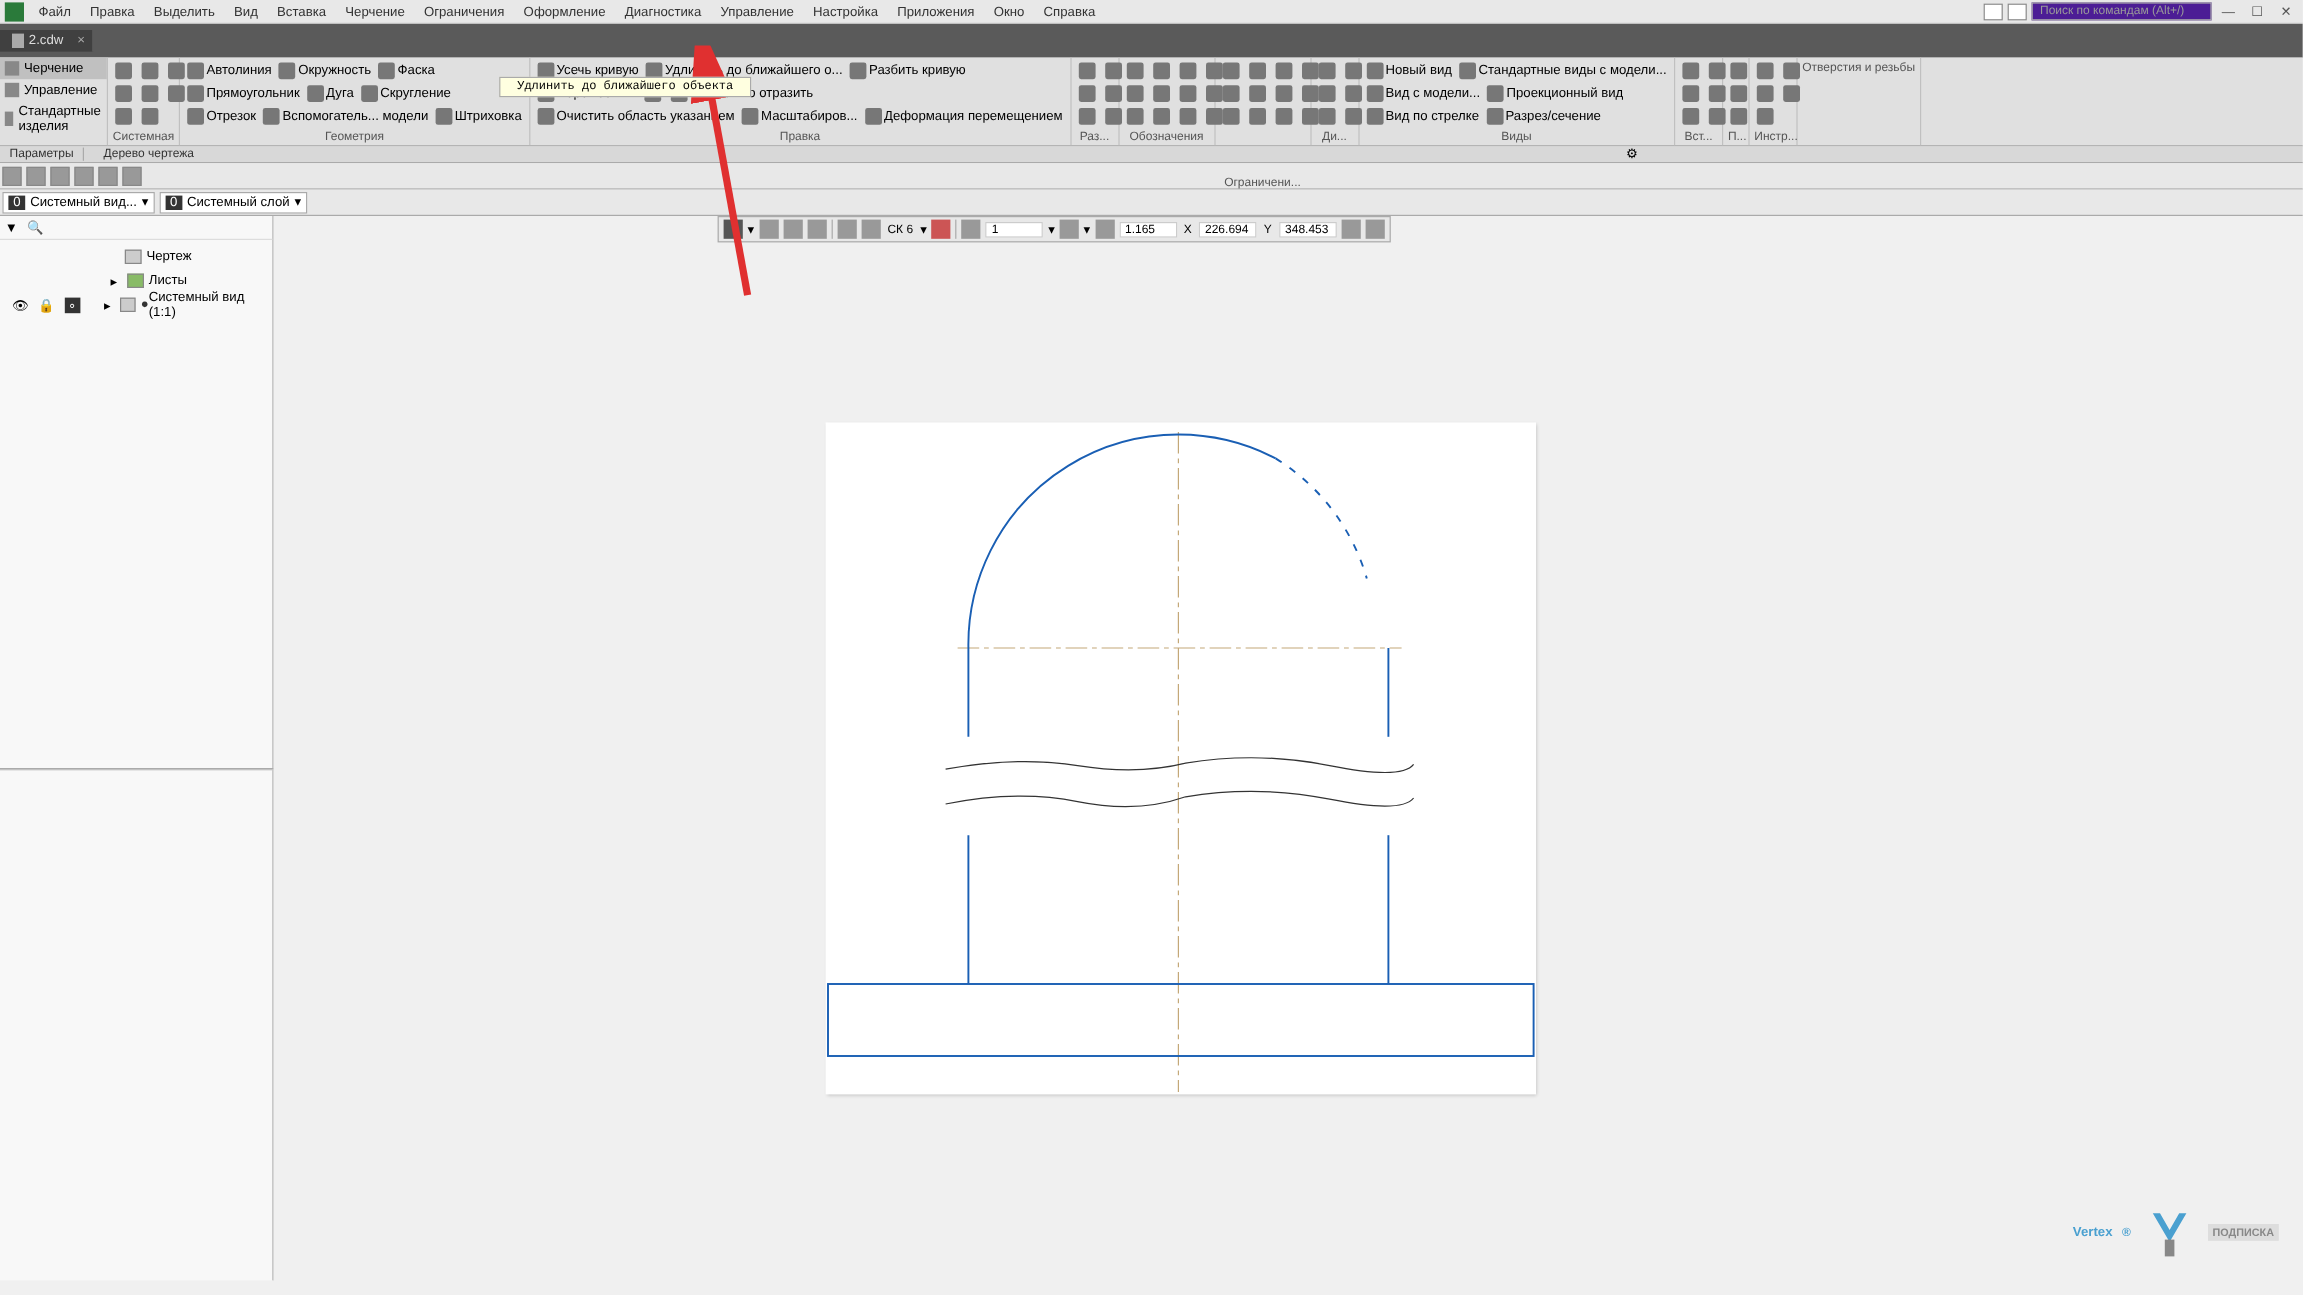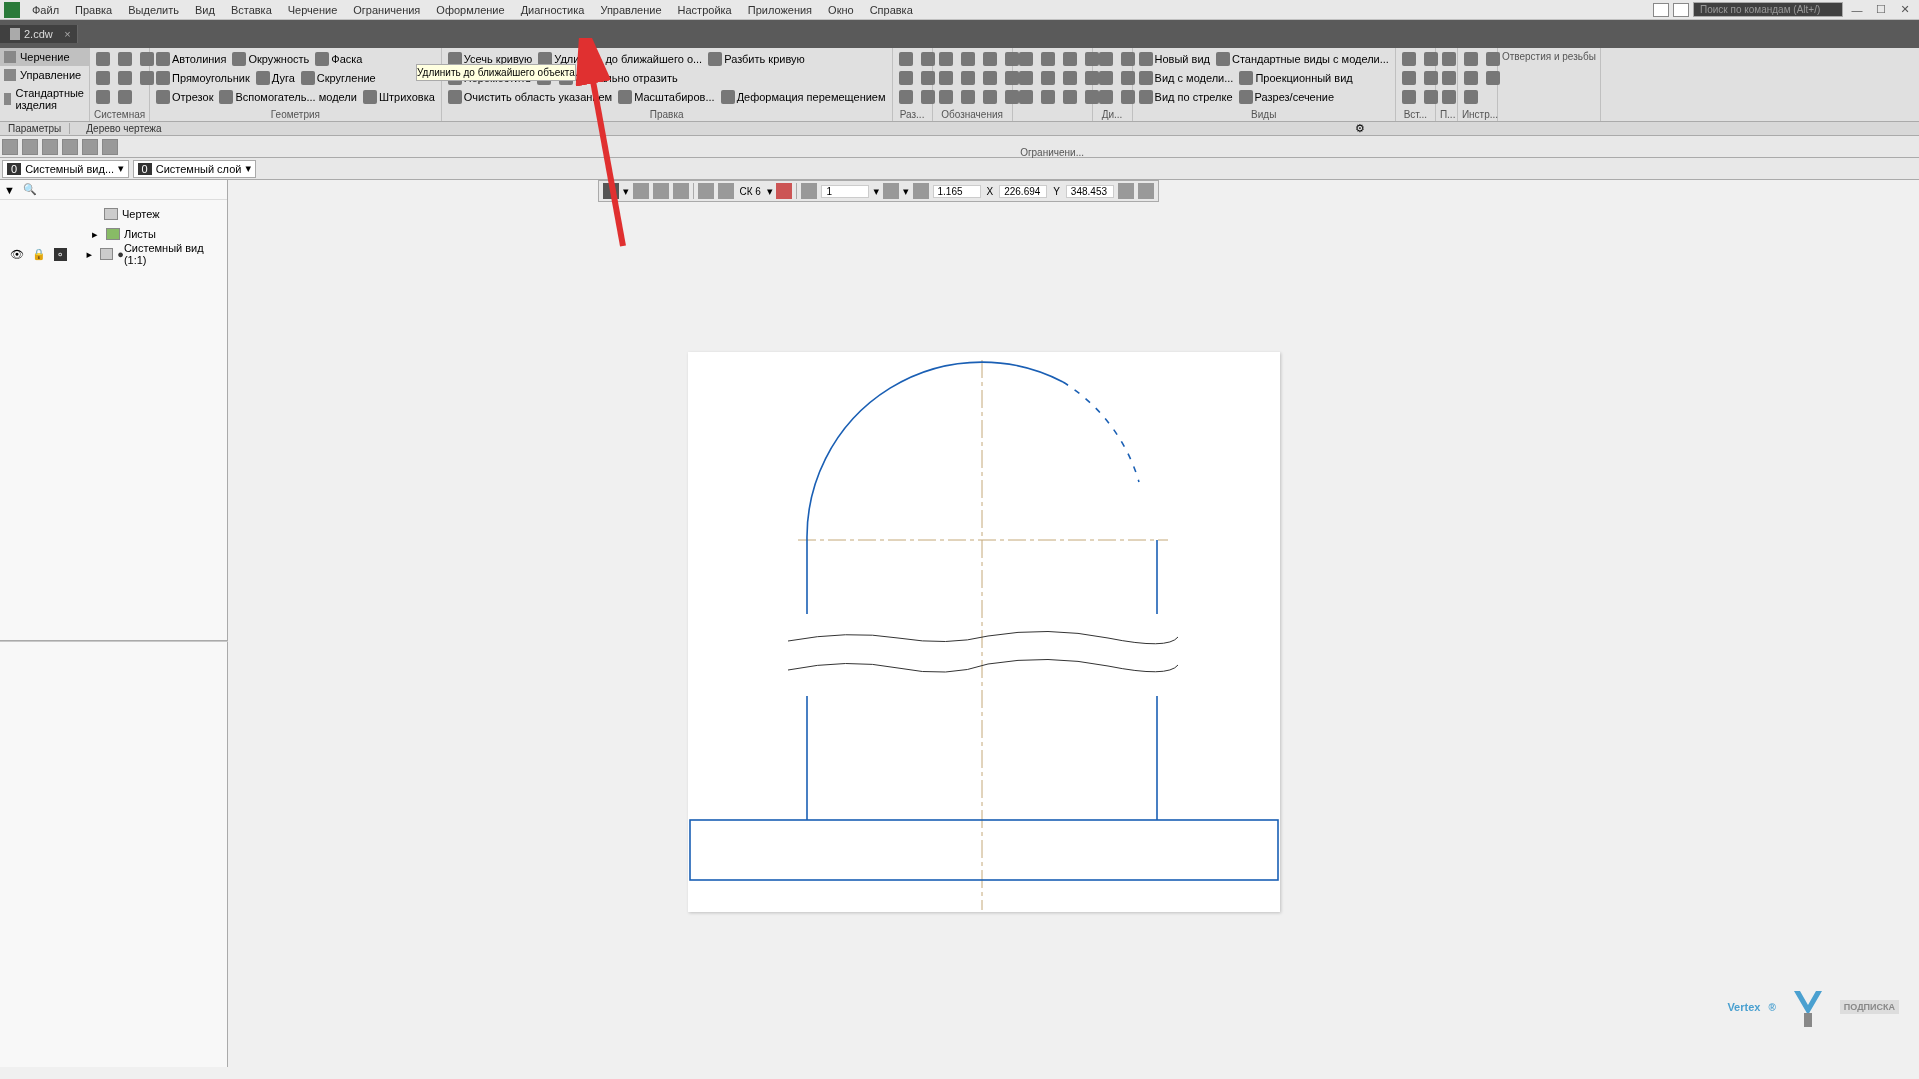--- a/index.html
+++ b/index.html
@@ -2,37 +2,37 @@
 <html><head>
 <meta charset="utf-8">
 <style>
 * { margin: 0; padding: 0; box-sizing: border-box; font-family: Tahoma, Arial, sans-serif; font-size: 11px; }
 body { background: #f0f0f0; width: 1919px; height: 1079px; overflow: hidden; }
 .menubar { background: #e8e8e8; height: 20px; display: flex; align-items: center; padding: 0 4px; border-bottom: 1px solid #c0c0c0; }
 .menubar .app-icon { width: 16px; height: 16px; background: #2a7a3a; margin-right: 4px; }
 .menubar span { padding: 2px 8px; color: #333; cursor: pointer; }
 .menubar .right { margin-left: auto; display: flex; align-items: center; gap: 4px; }
 .menubar .sq { width: 16px; height: 14px; border: 1px solid #888; background: #fff; }
-.menubar .search { background: #404040; border: 1px solid #aaa; padding: 1px 6px; width: 150px; color: #999; font-size: 10px; }
+.menubar .search { background: #4c1d95; border: 1px solid #aaa; padding: 1px 6px; width: 150px; color: #999; font-size: 10px; }
 .menubar .winbtn { width: 20px; text-align: center; color: #555; cursor: pointer; }
 .tabbar { background: #5a5a5a; height: 28px; display: flex; align-items: center; }
 .tabbar .tab { background: #404040; color: #ddd; padding: 1px 24px 1px 10px; height: 18px; display: flex; align-items: center; position: relative; border-right: 1px solid #666; }
 .tabbar .tab .doc-icon { width: 10px; height: 12px; background: #aaa; margin-right: 4px; }
 .tabbar .tab .close { position: absolute; right: 6px; color: #aaa; }
 .ribbon { background: #e0e0e0; height: 74px; display: flex; border-bottom: 1px solid #aaa; }
 .ribbon-left { width: 90px; display: flex; flex-direction: column; border-right: 1px solid #c0c0c0; }
 .ribbon-left .item { display: flex; align-items: center; padding: 3px 4px; gap: 4px; }
 .ribbon-left .item .ic { width: 12px; height: 12px; background: #888; }
 .ribbon-group { display: flex; flex-direction: column; border-right: 1px solid #c0c0c0; padding: 2px 4px 0; }
 .ribbon-group .rows { display: flex; flex-direction: column; gap: 1px; flex: 1; }
 .ribbon-group .row { display: flex; gap: 2px; }
 .ribbon-group .lbl { font-size: 10px; color: #555; text-align: center; padding: 1px 0; white-space: nowrap; }
 .rbtn { display: flex; align-items: center; padding: 1px 2px; height: 18px; cursor: pointer; white-space: nowrap; }
 .rbtn .ic { width: 14px; height: 14px; background: #777; border-radius: 2px; margin-right: 2px; }
-.tooltip { position: absolute; background: #ffffe0; border: 1px solid #aaa; padding: 2px 0; font-size: 10px; z-index: 100; left: 416px; top: 64px; }
+.tooltip { position: absolute; background: #ffffe0; border: 1px solid #aaa; padding: 2px 14px; font-size: 10px; z-index: 100; left: 416px; top: 64px; font-family: Liberation Mono, monospace; }
 .params { background: #d8d8d8; height: 14px; display: flex; align-items: center; border-bottom: 1px solid #aaa; }
 .params .tab1 { padding: 0 8px; font-size: 10px; color: #333; border-right: 1px solid #aaa; }
 .params .tab2 { padding: 0 8px; font-size: 10px; color: #333; margin-left: 8px; }
 .params .gear { margin-left: auto; margin-right: 550px; width: 14px; height: 14px; }
 .toolbar2 { background: #e8e8e8; height: 22px; display: flex; align-items: center; border-bottom: 1px solid #aaa; }
 .toolbar2 .ic { width: 16px; height: 16px; margin: 0 2px; background: #999; border: 1px solid #888; cursor: pointer; }
 .toolbar3 { background: #e8e8e8; height: 22px; display: flex; align-items: center; border-bottom: 1px solid #aaa; padding: 0 2px; }
 .toolbar3 .combo { background: #fff; border: 1px solid #aaa; padding: 1px 4px; height: 18px; display: flex; align-items: center; font-size: 10px; }
 .toolbar3 .combo .num { background: #333; color: #fff; padding: 0 4px; margin-right: 4px; }
 .main { display: flex; height: calc(1079px - 20px - 18px - 74px - 14px - 22px - 22px - 22px); }
@@ -45,21 +45,21 @@
 .tree .node.l1 { padding-left: 100px; }
 .tree .node.l2 { padding-left: 92px; }
 .tree .indicators { display: flex; gap: 8px; padding-left: 6px; }
 .canvas-area { flex: 1; background: #f0f0f0; position: relative; overflow: hidden; }
 .canvas-toolbar { position: absolute; top: 0; right: 0; height: 22px; background: #e8e8e8; border: 1px solid #aaa; display: flex; align-items: center; padding: 0 4px; gap: 4px; z-index: 10; }
 .canvas-toolbar .ic { width: 16px; height: 16px; background: #999; cursor: pointer; }
 .canvas-toolbar .txt { font-size: 10px; padding: 0 2px; }
 .canvas-toolbar .field { background: #fff; border: 1px solid #ccc; padding: 0 4px; width: 48px; font-size: 10px; }
 .drawing { position: absolute; left: 460px; top: 172px; width: 592px; height: 560px; background: #fff; box-shadow: 1px 1px 3px rgba(0,0,0,0.2); }
 .arrow { position: absolute; left: 575px; top: 38px; z-index: 50; pointer-events: none; }
-.watermark { position: absolute; right: 20px; bottom: 36px; color: #4aa0d0; font-size: 20px; font-weight: bold; display: flex; align-items: center; gap: 8px; }
+.watermark { position: absolute; right: 20px; bottom: 16px; color: #4aa0d0; font-size: 20px; font-weight: bold; display: flex; align-items: center; gap: 8px; }
 .watermark .sub { font-size: 9px; color: #888; background: #ddd; padding: 2px 4px; }
 .wm-logo { width: 48px; height: 48px; }
 .bottom-sep { position: absolute; left: 0; top: 640px; width: 228px; height: 2px; background: #c8c8c8; border-top: 1px solid #aaa; }
 </style>
 </head>
 <body>
 
 <div class="menubar">
   <div class="app-icon"></div>
   <span>Файл</span>

